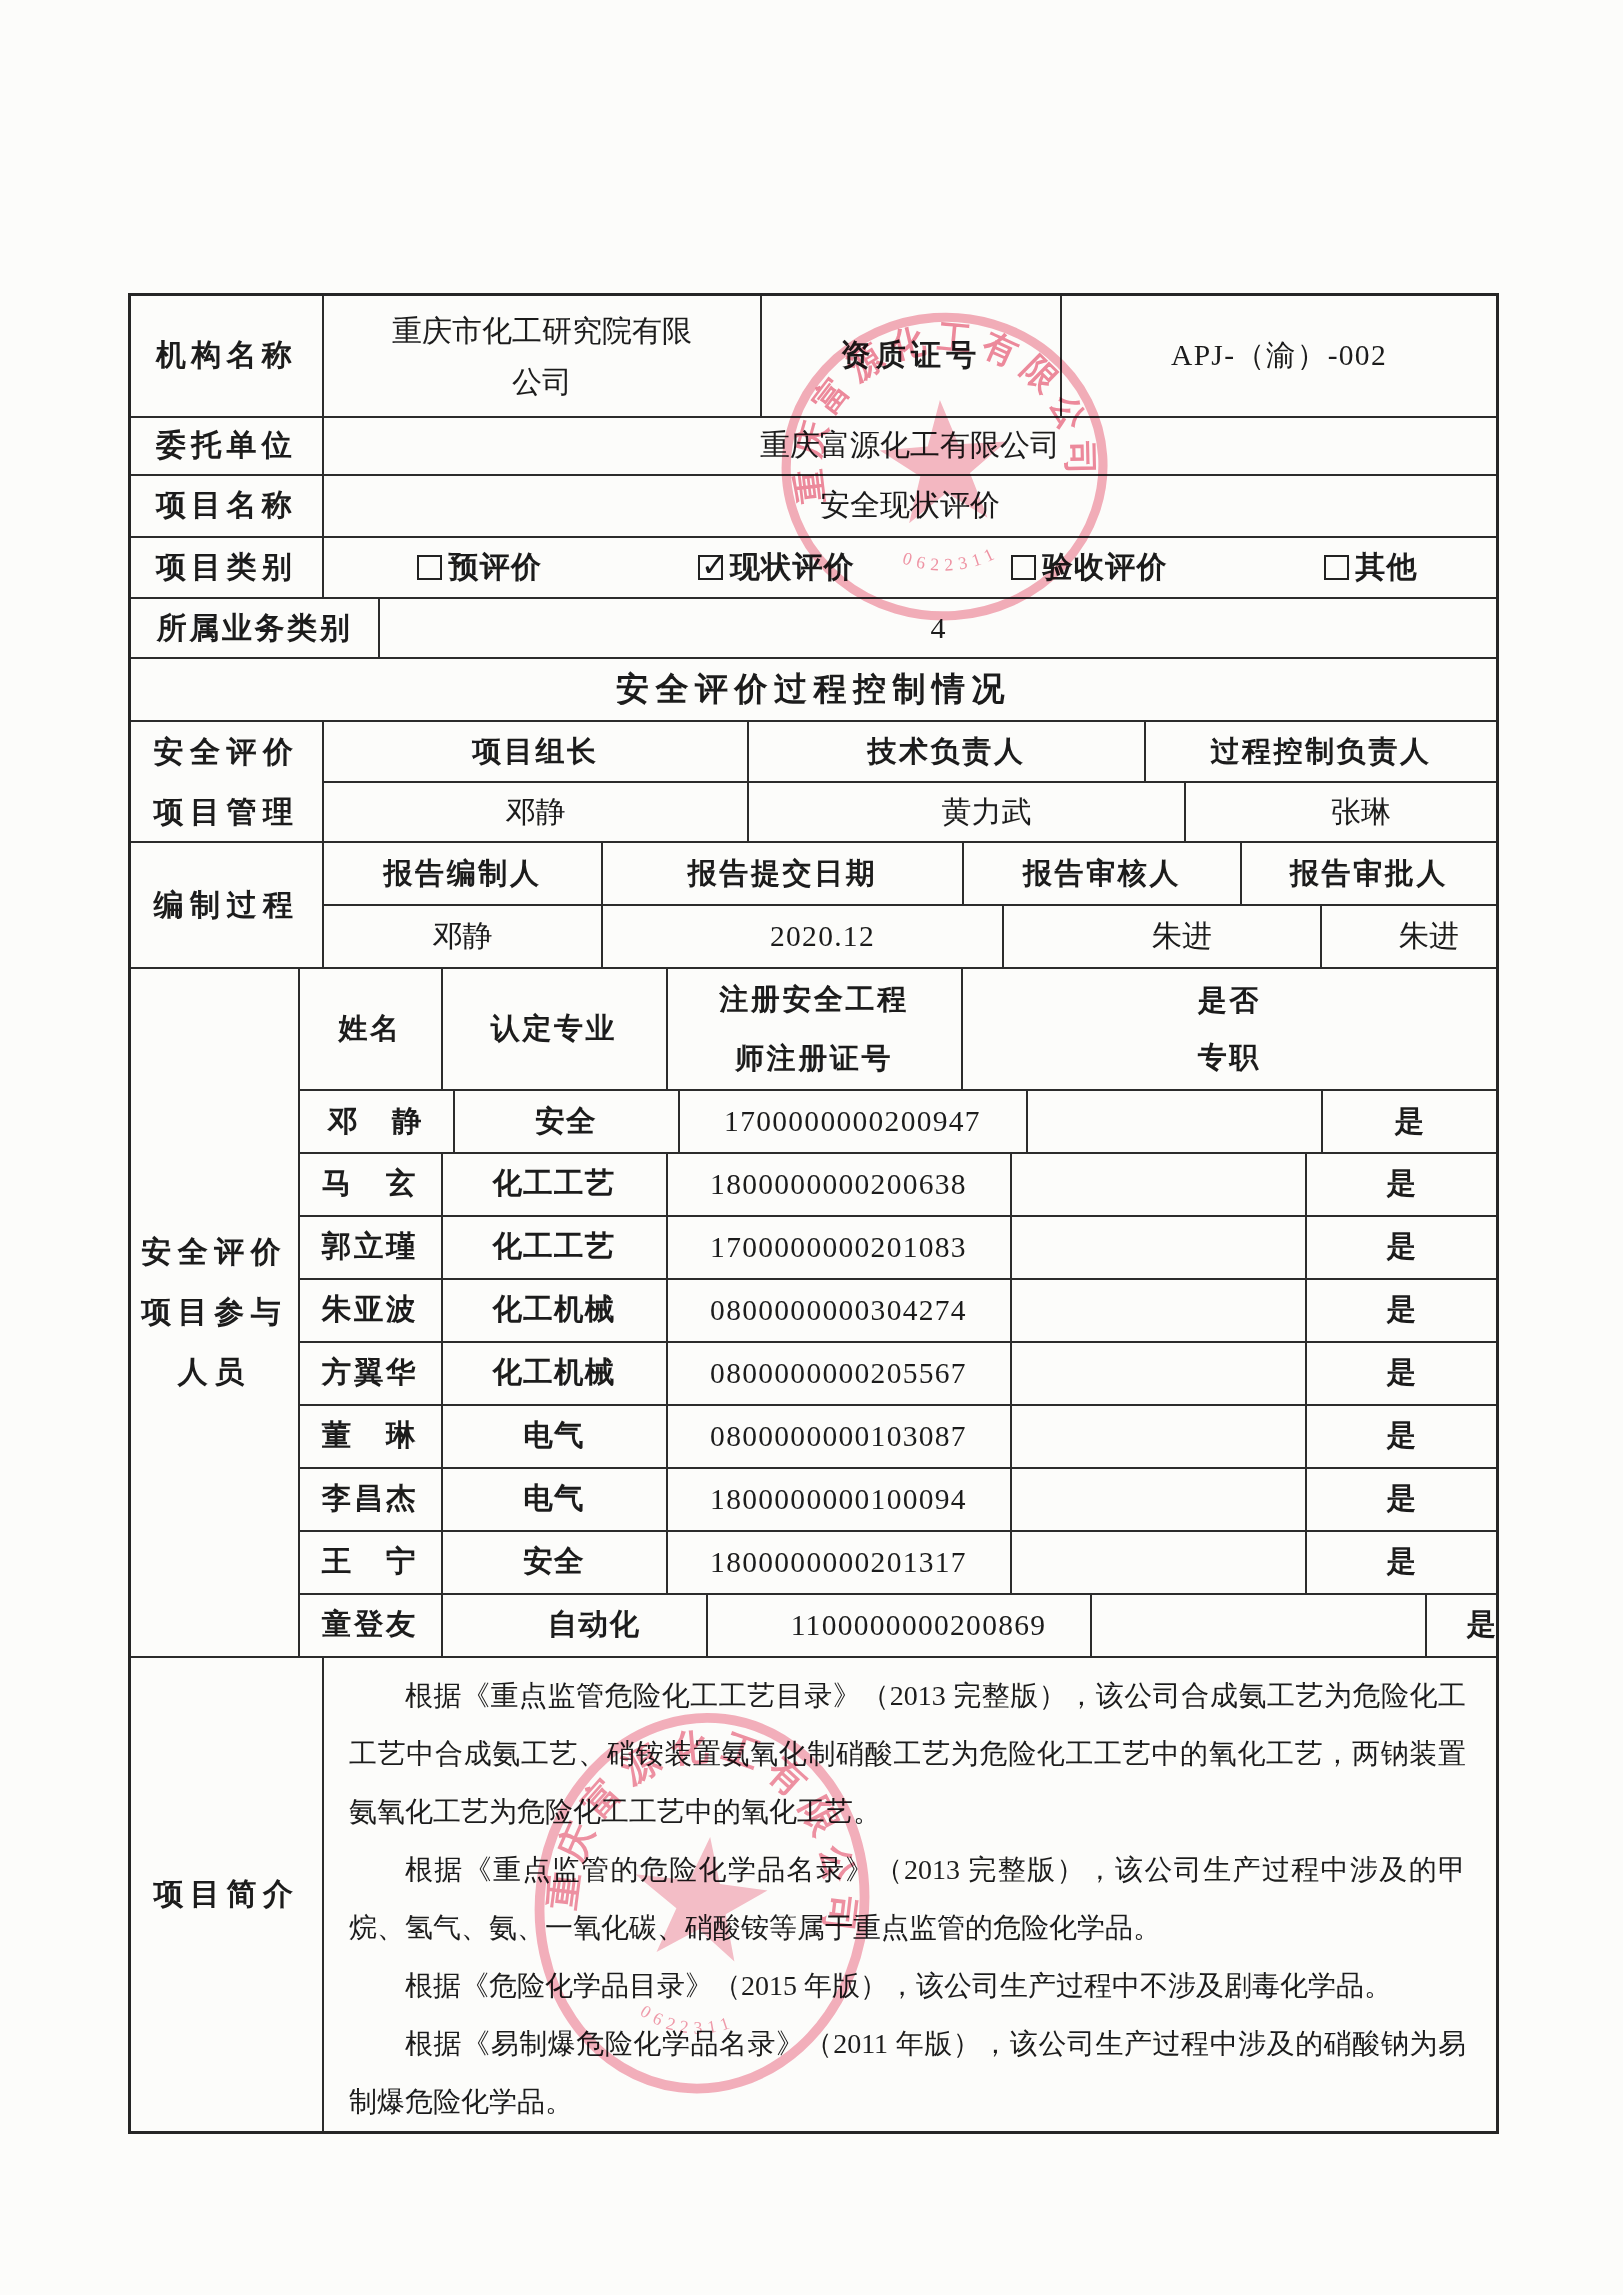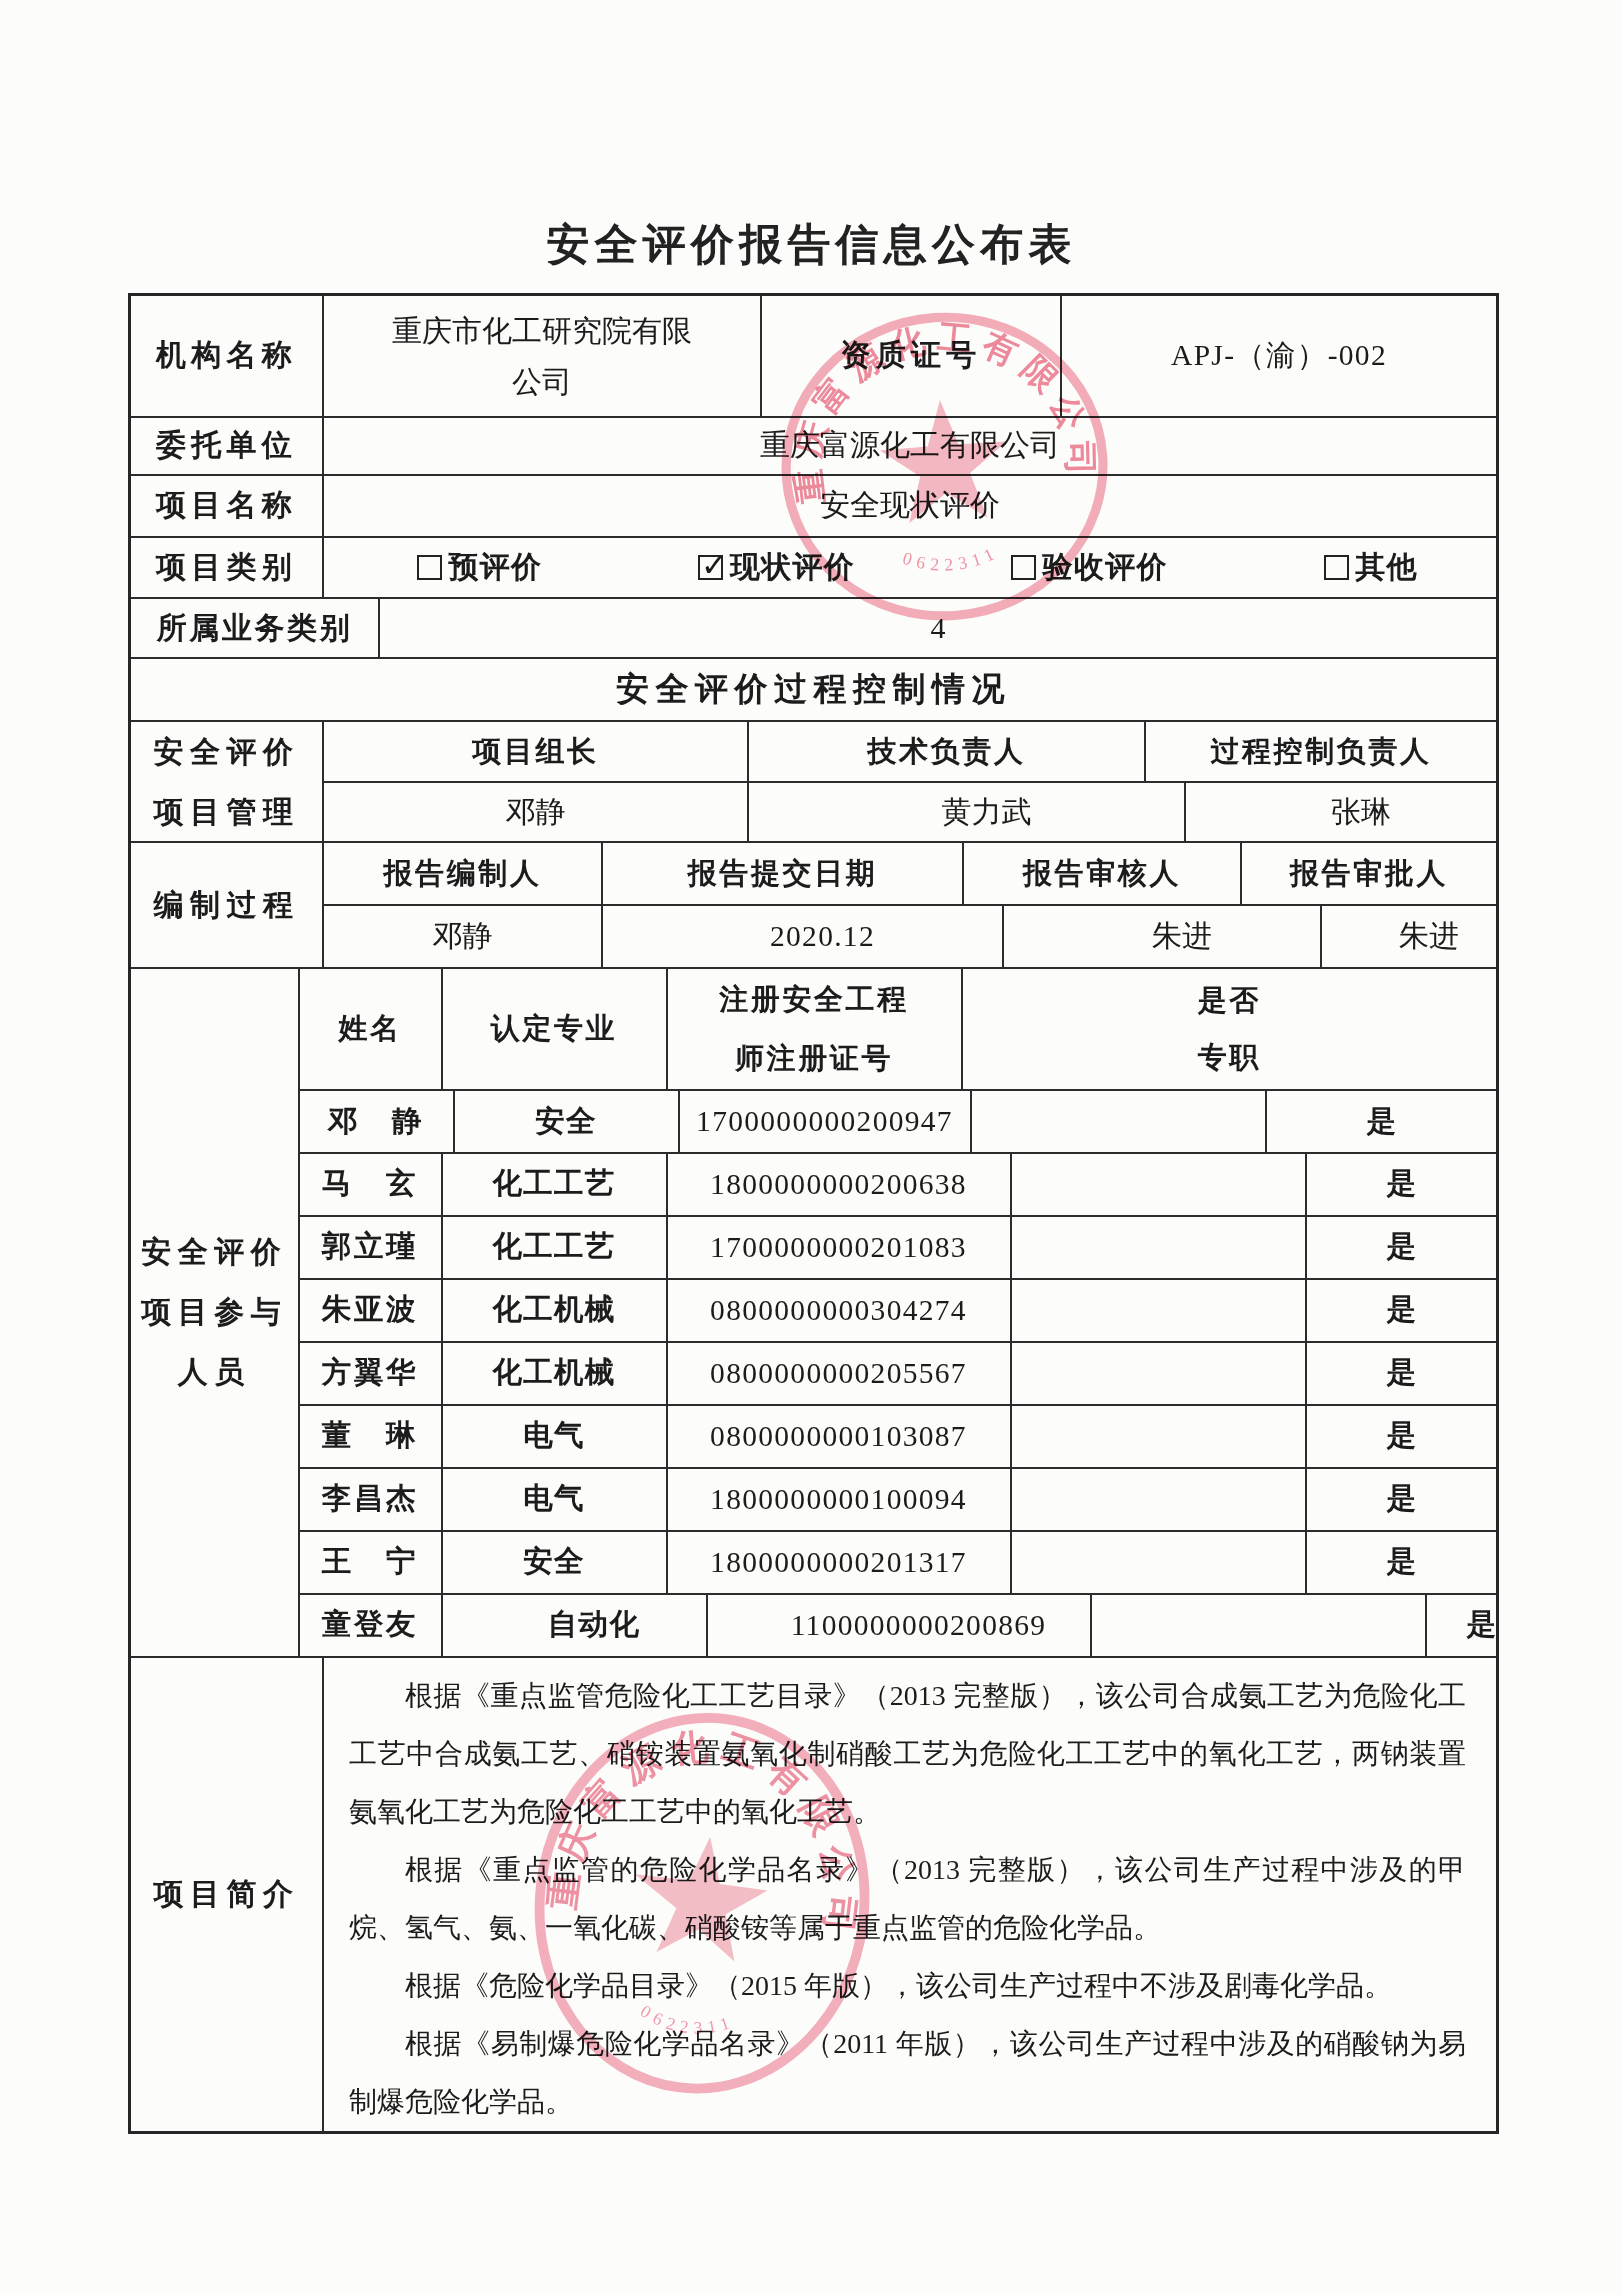--- a/index.html
+++ b/index.html
@@ -70,21 +70,20 @@
   
   .stamp { position:absolute; mix-blend-mode:multiply; pointer-events:none; }
   .stamp-top { left:766px; top:298px; transform:rotate(-4deg); }
   .stamp-bottom { left:524px; top:1702px; transform:rotate(7deg); }
 </style>
 </head>
 <body>
 
 <div class="page">
 
-  <div class="title">安全评价报告信息公布表</div>
 
   <div class="tbl">
 
     <div class="row" style="height:122px;">
       <div class="cell lab" style="width:193px;">机构名称</div>
       <div class="cell val stack" style="width:438px; line-height:51px;">
         <span class="line">重庆市化工研究院有限</span>
         <span class="line">公司</span>
       </div>
       <div class="cell lab" style="width:300px;">资质证号</div>
@@ -188,21 +187,21 @@
           <div class="cell hdr stack" style="flex:1; row-gap:17px;">
             <span class="line">是否</span>
             <span class="line">专职</span>
           </div>
         </div>
         <div class="part-rows">
 
           <div class="row">
             <div class="cell pname" style="width:155px;">邓　静</div>
             <div class="cell pmajor" style="width:225px;">安全</div>
-            <div class="cell num" style="width:292px;">1700000000200947</div>
+            <div class="cell num" style="width:348px;">1700000000200947</div>
             <div class="cell" style="width:295px;"></div>
             <div class="cell pyes" style="flex:1;">是</div>
           </div>
           <div class="row">
             <div class="cell pname" style="width:143px;">马　玄</div>
             <div class="cell pmajor" style="width:225px;">化工工艺</div>
             <div class="cell num" style="width:344px;">1800000000200638</div>
             <div class="cell" style="width:295px;"></div>
             <div class="cell pyes" style="flex:1;">是</div>
           </div>

